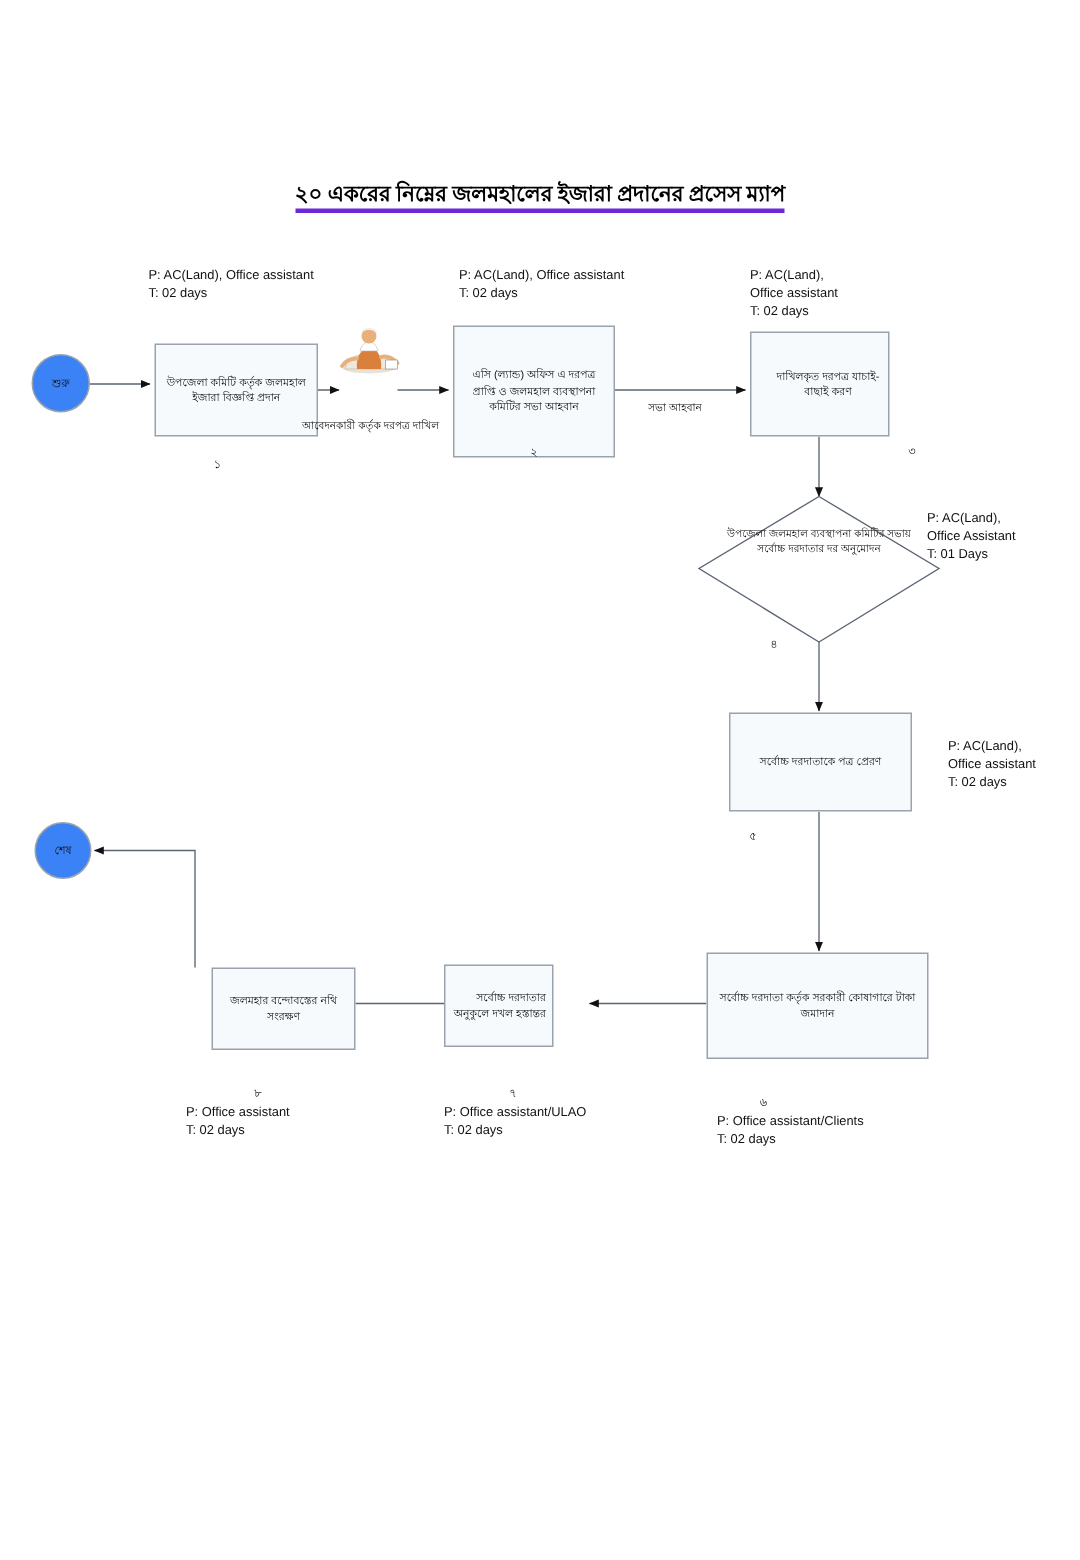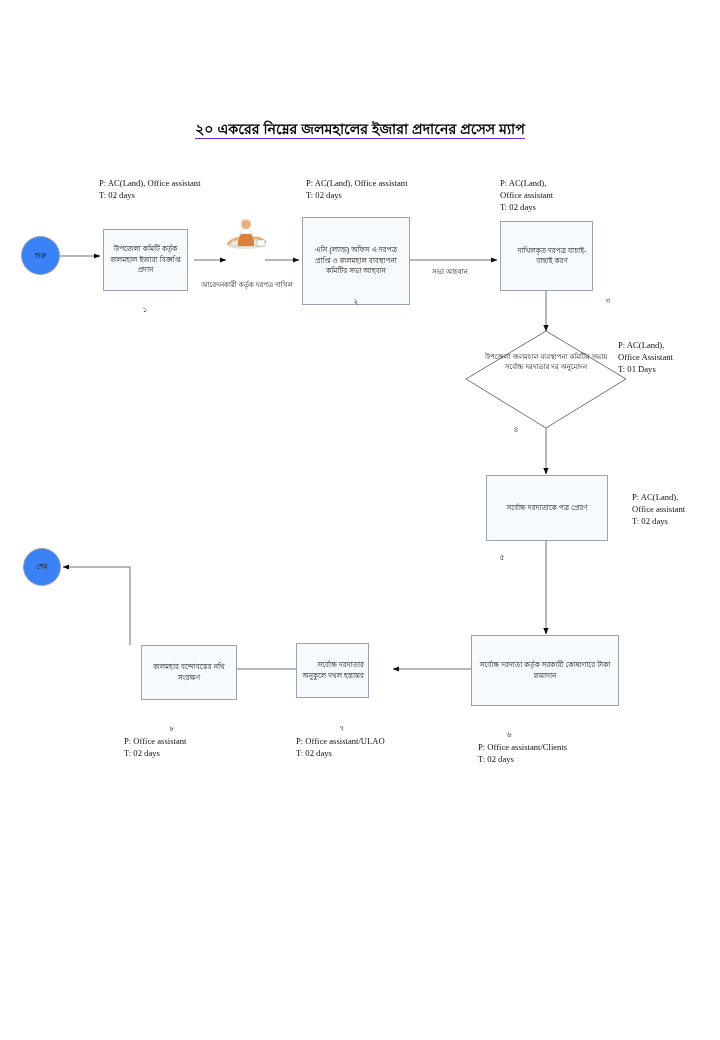--- a/index.html
+++ b/index.html
@@ -59,21 +59,21 @@
     font-size: 6.9px;
     line-height: 1.45;
     color: #101010;
   }
   .meta {
     position: absolute;
     font-size: 8.6px;
     line-height: 1.38;
     color: #111111;
     white-space: pre-line;
-    font-family: Liberation Serif, serif;
+    font-family: Liberation Sans, sans-serif;
   }
   .numeral {
     position: absolute;
     font-size: 7.6px;
     color: #101010;
     text-align: center;
     width: 24px;
   }
   .edge-label {
     position: absolute;
@@ -94,22 +94,23 @@
     position: absolute;
     left: 0;
     top: 118px;
     width: 720px;
     text-align: center;
     font-size: 14.2px;
     font-weight: bold;
     color: #000000;
   }
   #title span {
-    border-bottom: 1px solid #6d28d9;
+    border-bottom: 3px solid #6d28d9;
     padding-bottom: 1px;
+    font-family: Liberation Serif, serif;
   }
   .actor-icon {
     position: absolute;
   }
 </style>
 </head>
 <body>
 
 <div id="canvas">
 
@@ -150,21 +151,21 @@
   </svg>
 
   <div class="node terminator" style="left:21px; top:236px; width:39px; height:39px;">
     <span>শুরু</span>
   </div>
 
   <div class="node terminator" style="left:23px; top:548px; width:38px; height:38px;">
     <span>শেষ</span>
   </div>
 
-  <div class="node proc-box" style="left:103px; top:229px; width:85px; height:62px;">
+  <div class="node proc-box" style="left:103px; top:229px; width:109px; height:62px;">
     <span>উপজেলা কমিটি কর্তৃক জলমহাল ইজারা বিজ্ঞপ্তি প্রদান</span>
   </div>
   <div class="meta" style="left:99px; top:178px; width:210px;">P: AC(Land), Office assistant
 T: 02 days</div>
   <div class="numeral" style="left:133px; top:303px;">১</div>
 
   <div class="actor-icon" style="left:224px; top:216px; width:44px; height:34px;">
     <svg width="44" height="34" viewBox="0 0 44 34">
       <ellipse cx="22" cy="29" rx="18" ry="4" fill="#e8e2d8"></ellipse>
       <path d="M6 30 C7 23 13 20 19 21 L30 22 C35 23 39 26 40 30 Z" fill="#efe7dc" stroke="#c9bda9" stroke-width="0.5"></path>

